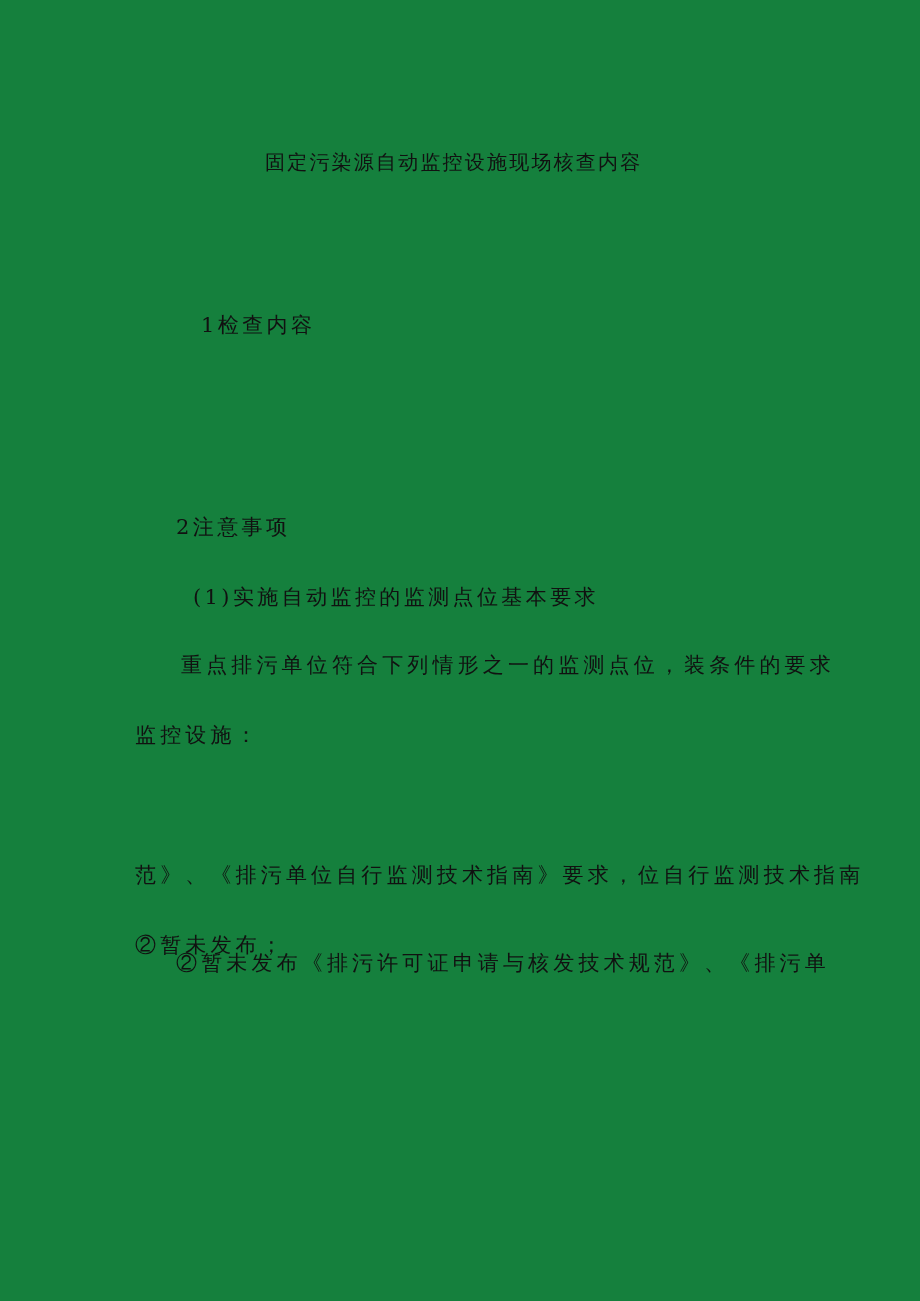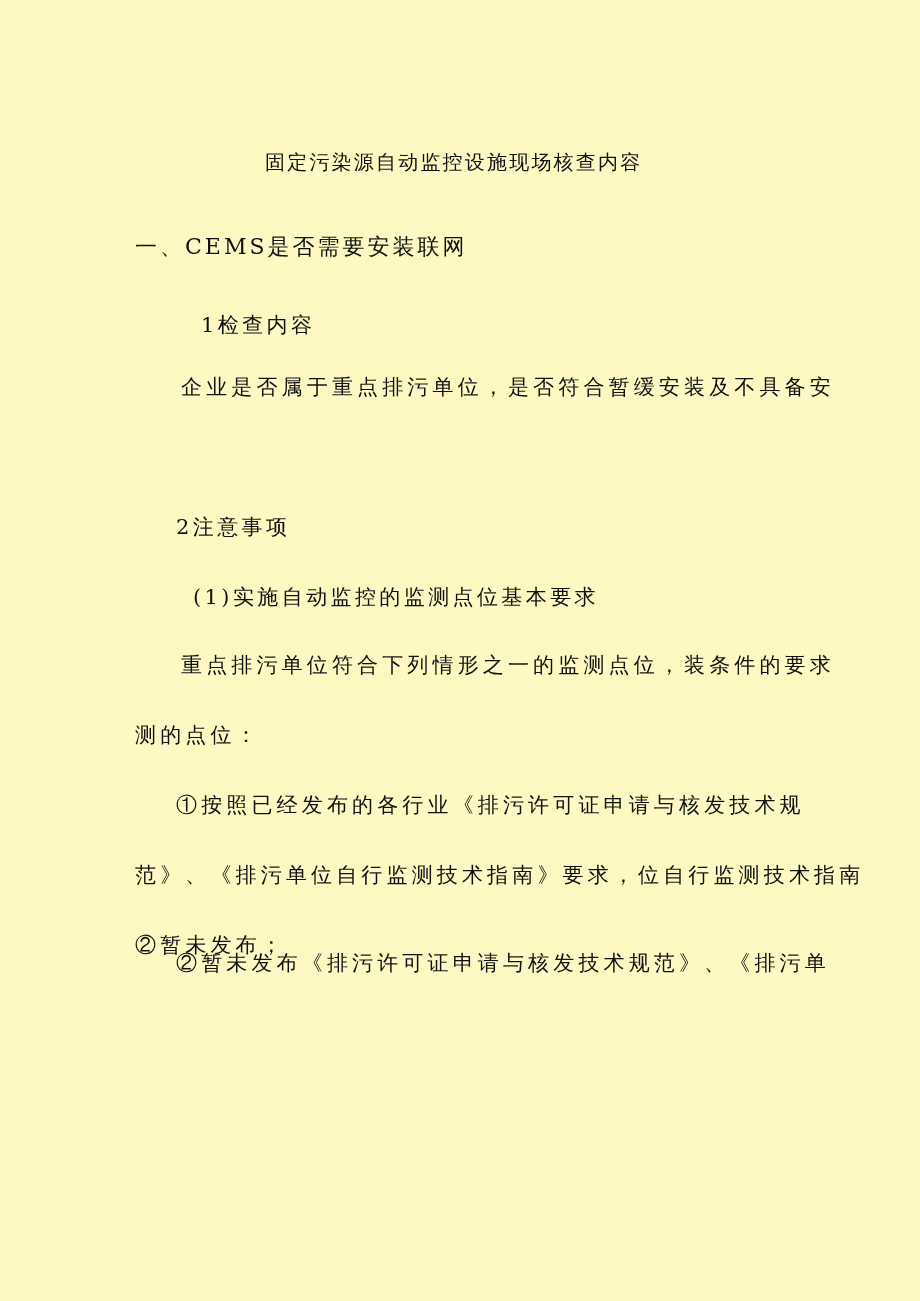--- a/index.html
+++ b/index.html
@@ -1,45 +1,42 @@
 <!DOCTYPE html>
 <html><head>
 <meta charset="utf-8">
 <style>
   html, body { margin:0; padding:0; background:#ffffff; }
   body { width:920px; height:1301px; position:relative; overflow:hidden;
          font-family:"DejaVu Serif","Liberation Serif",serif; color:#111111; }
-  .page { position:absolute; left:0; top:0; width:920px; height:1301px; background:#fef9c3; }
+  .page { position:absolute; left:0; top:0; width:920px; height:1301px; background:#15803d; }
   .line { position:absolute; white-space:nowrap; font-size:21px; line-height:28px;
           letter-spacing:3.4px; }
   .title { font-family:"DejaVu Sans","Liberation Sans",sans-serif; font-size:20px;
            letter-spacing:2.2px; left:265px; top:148px; }
   .h1 { left:135px; top:233px; font-size:22px; letter-spacing:3px; }
   .h2a { left:176px; top:311px;margin-left:25px; }
   .h2b { left:176px; top:513px; }
   .h3  { left:193px; top:583px;text-align:right; }
   .p   { letter-spacing:4.15px; }
 </style>
 </head>
 <body>
 
 <div class="page">
   <div class="line title">固定污染源自动监控设施现场核查内容</div>
 
-  <div class="line h1">一、CEMS是否需要安装联网</div>
 
   <div class="line h2a">1检查内容</div>
 
-  <div class="line p" style="left:181px;top:373px;">企业是否属于重点排污单位，是否符合暂缓安装及不具备安</div>
 
   <div class="line h2b">2注意事项</div>
 
   <div class="line h3">(1)实施自动监控的监测点位基本要求</div>
 
   <div class="line p" style="left:181px;top:651px;">重点排污单位符合下列情形之一的监测点位，装条件的要求</div>
-  <div class="line p" style="left:135px;top:721px;">测的点位：</div>
+  <div class="line p" style="left:135px;top:721px;">监控设施：</div>
 
-  <div class="line p" style="left:176px;top:791px;">①按照已经发布的各行业《排污许可证申请与核发技术规</div>
   <div class="line p" style="left:135px;top:861px;">范》、《排污单位自行监测技术指南》要求，位自行监测技术指南</div>
   <div class="line p" style="left:135px;top:931px;">②暂未发布；</div>
 
   <div class="line p" style="left:176px;top:949px;">②暂未发布《排污许可证申请与核发技术规范》、《排污单</div>
 </div>
 
 </body></html>

